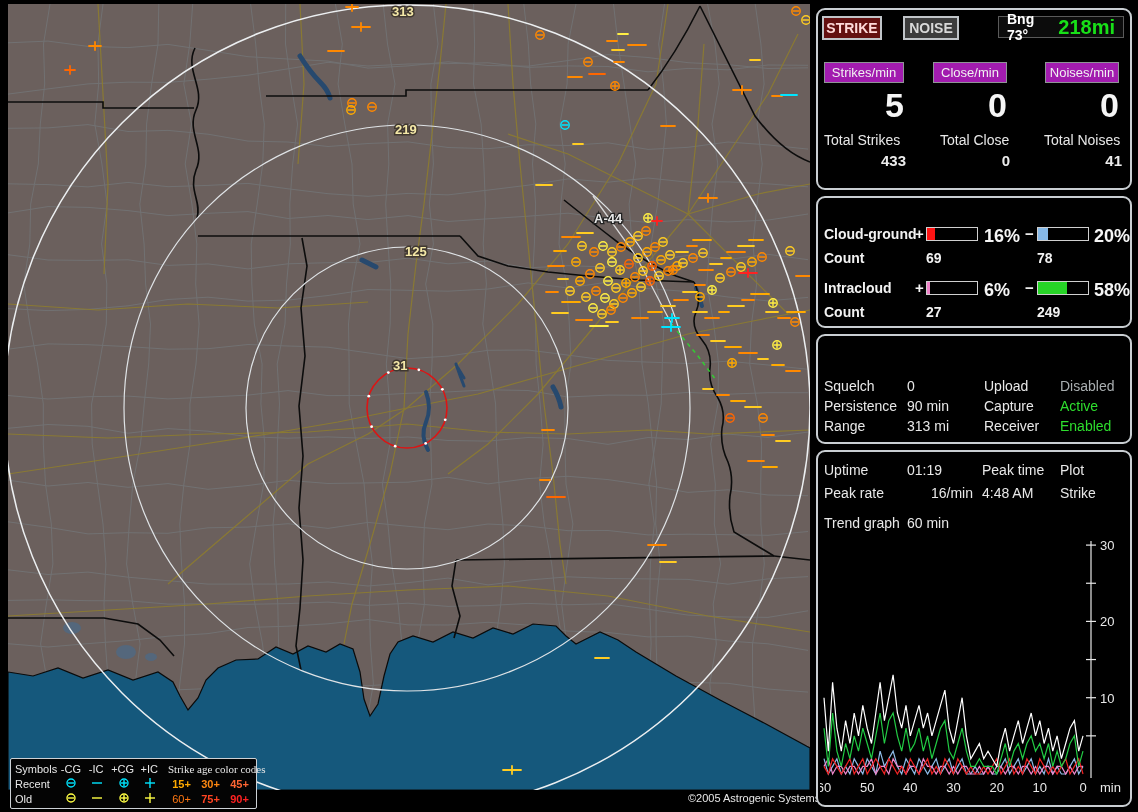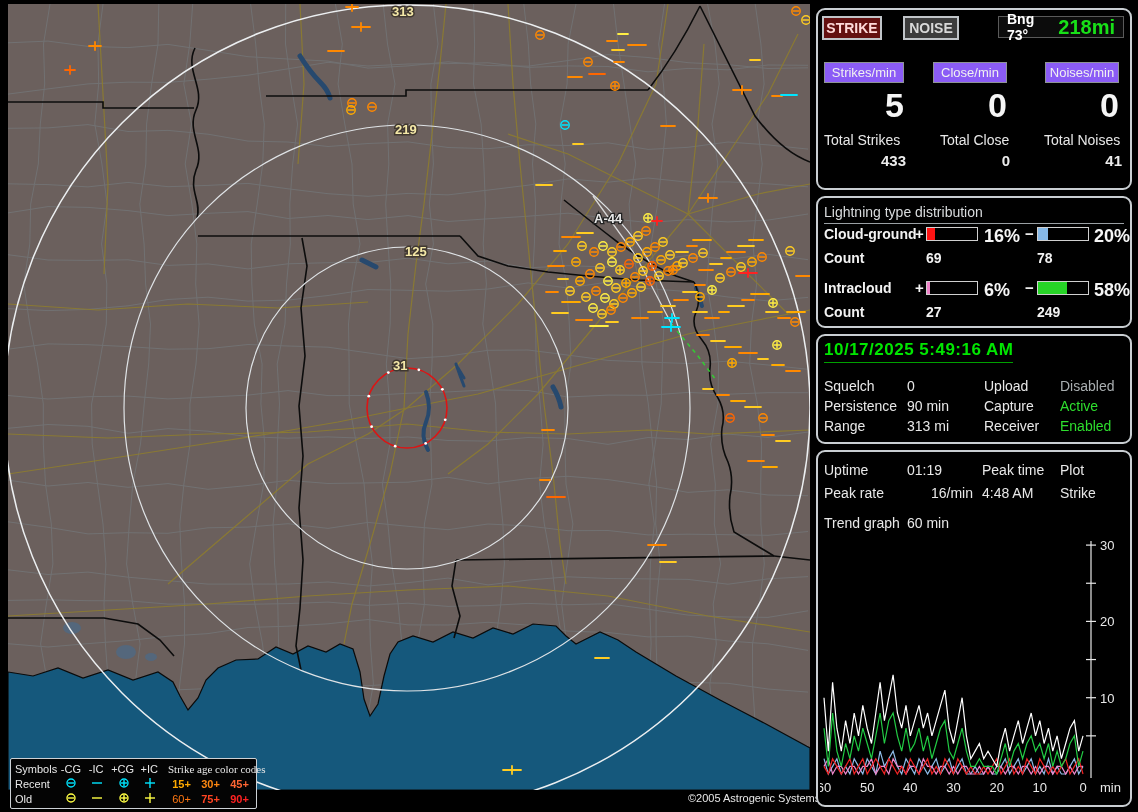--- a/index.html
+++ b/index.html
@@ -3,21 +3,21 @@
 <meta charset="utf-8">
 <style>
   html,body{margin:0;padding:0;background:#000;width:1138px;height:812px;overflow:hidden;
     font-family:"Liberation Sans","DejaVu Sans",sans-serif;}
   .abs{position:absolute;}
   
   .gbox{position:absolute;background:#000;border:2px solid #c9ced2;border-radius:9px;box-sizing:border-box;}
   .lbl{color:#e8e8e8;font-size:14px;white-space:nowrap;}
   .dim{color:#a9aeb0;}
   .grn{color:#2ede2e;}
-  .chip{position:absolute;background:#8b5cf6;border:1px solid #8f9496;color:#f1f1f1;
+  .chip{position:absolute;background:#a21caf;border:1px solid #8f9496;color:#f1f1f1;
         font-size:13px;text-align:center;padding:2px 0;box-sizing:border-box;}
   .bignum{position:absolute;color:#f5f5f5;font-size:34px;font-weight:bold;text-align:right;}
   .totnum{position:absolute;color:#ececec;font-size:15px;font-weight:600;text-align:right;}
   .btn{position:absolute;font-size:14px;font-weight:bold;text-align:center;padding:2px 0;
        border:2px solid #c0c4c8;box-sizing:border-box;cursor:pointer;}
   .btn-strike{background:#641010;color:#ffd9d9;}
   .btn-noise{background:#3c3c3c;color:#d9d9d9;}
   .bngbox{position:absolute;background:#0c0c0c;border:1px solid #5a5a5a;box-sizing:border-box;
           display:flex;justify-content:space-between;align-items:center;padding:0 8px;}
   .bngbox .b1{color:#fff;font-weight:bold;font-size:14px;}
@@ -790,21 +790,20 @@
   <div class="bignum" style="left:221px;top:76px;width:80px;">0</div>
   <div class="lbl abs" style="left:6px;top:122px;">Total Strikes</div>
   <div class="lbl abs" style="left:122px;top:122px;">Total Close</div>
   <div class="lbl abs" style="left:226px;top:122px;">Total Noises</div>
   <div class="totnum" style="left:6px;top:142px;width:82px;">433</div>
   <div class="totnum" style="left:110px;top:142px;width:82px;">0</div>
   <div class="totnum" style="left:222px;top:142px;width:82px;">41</div>
 </div>
 
 <div class="gbox" style="left:816px;top:196px;width:316px;height:132px;">
-  <div class="secthead" style="left:6px;top:6px;right:6px;">Lightning type distribution</div>
 
   <div class="lbl bold abs" style="left:6px;top:28px;">Cloud-ground</div>
   <div class="sign" style="left:97px;top:27px;">+</div>
   <div class="bar" style="left:108px;top:29px;">
       <i id="bar00" style="width: 16%; background: rgb(255, 20, 20);"></i>
     </div>
   <div class="pct" style="left:166px;top:28px;">16%</div>
   <div class="sign" style="left:207px;top:27px;">−</div>
   <div class="bar" style="left:219px;top:29px;">
       <i id="bar01" style="width: 20%; background: rgb(134, 185, 232);"></i>
@@ -824,21 +823,20 @@
   <div class="bar" style="left:219px;top:83px;">
       <i id="bar11" style="width: 58%; background: rgb(39, 212, 39);"></i>
     </div>
   <div class="pct" style="left:276px;top:82px;">58%</div>
   <div class="lbl bold abs" style="left:6px;top:106px;">Count</div>
   <div class="lbl bold abs" style="left:108px;top:106px;">27</div>
   <div class="lbl bold abs" style="left:219px;top:106px;">249</div>
 </div>
 
 <div class="gbox" style="left:816px;top:334px;width:316px;height:110px;">
-  <div class="dtime" style="left:6px;top:4px;">10/17/2025 5:49:16 AM</div>
   <div class="lbl abs" style="left:6px;top:42px;">Squelch</div>
   <div class="lbl abs" style="left:89px;top:42px;">0</div>
   <div class="lbl abs" style="left:166px;top:42px;">Upload</div>
   <div class="lbl abs dim" style="left:242px;top:42px;">Disabled</div>
   <div class="lbl abs" style="left:6px;top:62px;">Persistence</div>
   <div class="lbl abs" style="left:89px;top:62px;">90 min</div>
   <div class="lbl abs" style="left:166px;top:62px;">Capture</div>
   <div class="lbl abs grn" style="left:242px;top:62px;">Active</div>
   <div class="lbl abs" style="left:6px;top:82px;">Range</div>
   <div class="lbl abs" style="left:89px;top:82px;">313 mi</div>

